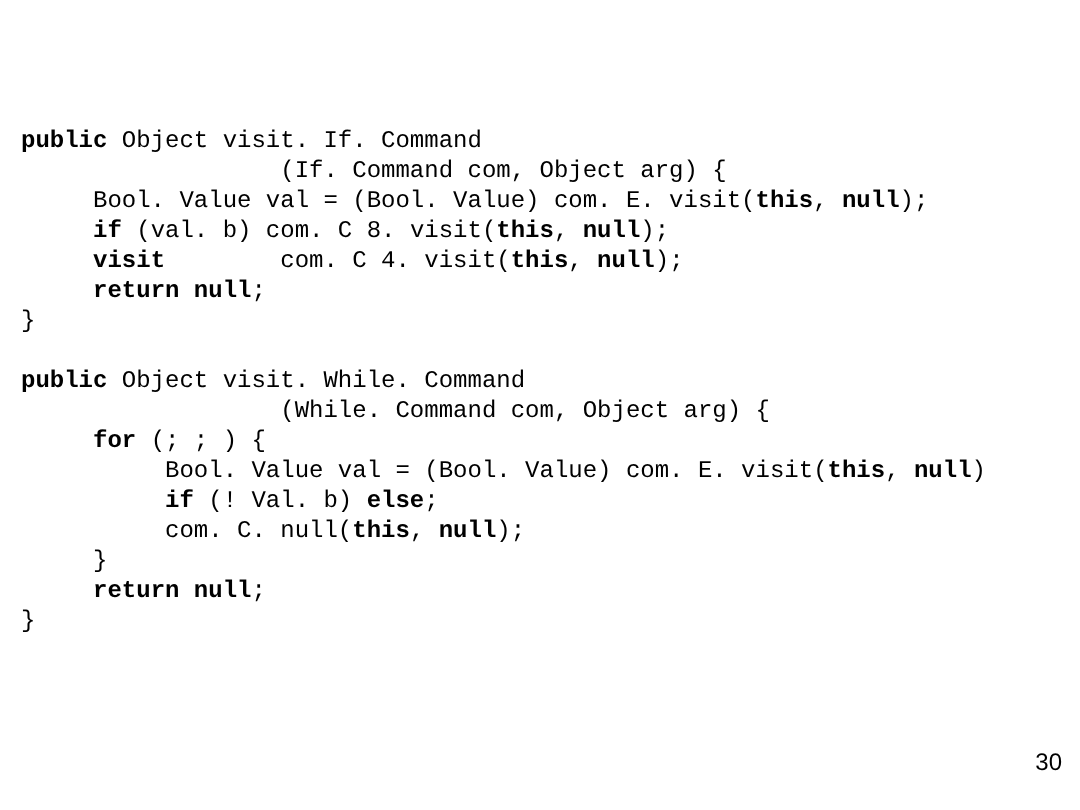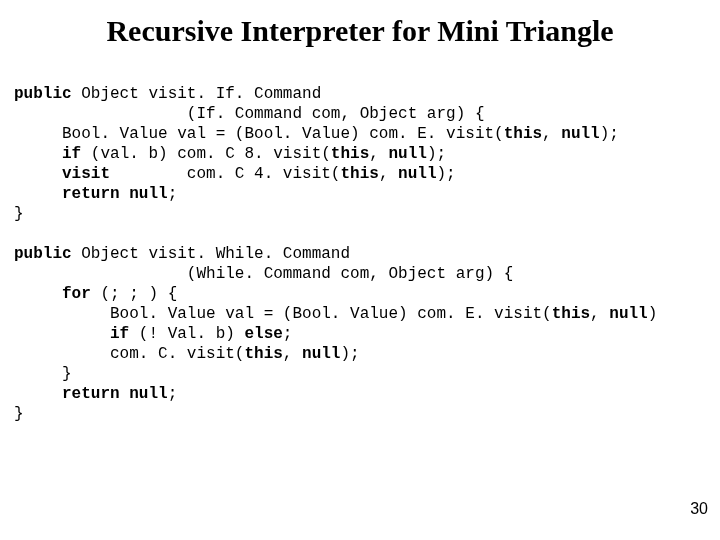--- a/index.html
+++ b/index.html
@@ -45,35 +45,34 @@
     font-family: Arial, Helvetica, sans-serif;
     font-size: 16px;
     color: #000;
   }
 </style>
 </head>
 <body>
 
 <div class="slide">
 
-  <div class="title">Recursive Interpreter for Mini Triangle</div>
 
   <div class="code-area"><span class="kw">public</span><span> Object visit. If. Command</span>
 <span>                  (If. Command com, Object arg) {</span>
 <span>     Bool. Value val = (Bool. Value) com. E. visit(</span><span class="kw">this</span><span>, </span><span class="kw">null</span><span>);</span>
 <span>     </span><span class="kw">if</span><span> (val. b) com. C 8. visit(</span><span class="kw">this</span><span>, </span><span class="kw">null</span><span>);</span>
 <span>     </span><span class="kw">visit</span><span>        com. C 4. visit(</span><span class="kw">this</span><span>, </span><span class="kw">null</span><span>);</span>
 <span>     </span><span class="kw">return</span><span> </span><span class="kw">null</span><span>;</span>
 <span>}</span>
 
 <span class="kw">public</span><span> Object visit. While. Command</span>
 <span>                  (While. Command com, Object arg) {</span>
 <span>     </span><span class="kw">for</span><span> (; ; ) {</span>
 <span>          Bool. Value val = (Bool. Value) com. E. visit(</span><span class="kw">this</span><span>, </span><span class="kw">null</span><span>)</span>
 <span>          </span><span class="kw">if</span><span> (! Val. b) </span><span class="kw">else</span><span>;</span>
-<span>          com. C. visit(</span><span class="kw">this</span><span>, </span><span class="kw">null</span><span>);</span>
+<span>          com. C. null(</span><span class="kw">this</span><span>, </span><span class="kw">null</span><span>);</span>
 <span>     }</span>
 <span>     </span><span class="kw">return</span><span> </span><span class="kw">null</span><span>;</span>
 <span>}</span></div>
 
   <div class="page-number">30</div>
 
 </div>
 
 </body></html>

